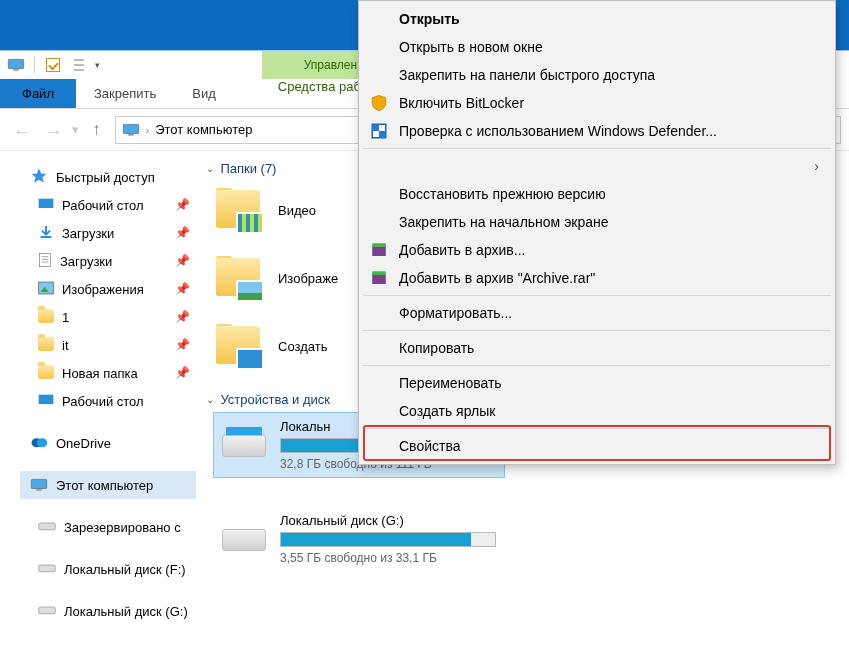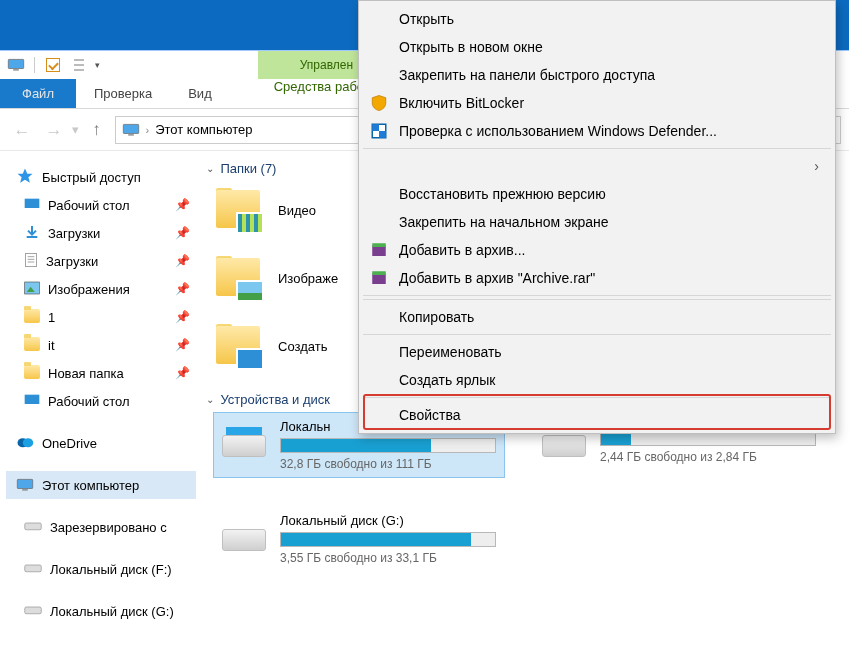--- a/index.html
+++ b/index.html
@@ -16,34 +16,34 @@
   .mini-monitor { width: 18px; height: 14px; }
   .mini-check { width: 14px; height: 14px; border: 1px solid #d68e1b; position: relative; }
   .mini-check::after { content: ""; position: absolute; left: 2px; top: 3px; width: 7px; height: 4px; border-left: 2px solid #d68e1b; border-bottom: 2px solid #d68e1b; transform: rotate(-45deg); }
   .mini-bars { width: 14px; height: 14px; display: flex; flex-direction: column; justify-content: space-around; }
   .mini-bars div { height: 2px; background: #bbb; width: 10px; }
   .titlebar .caret { font-size: 9px; color: #555; margin-left: -4px; }
 
   
   .ribbon { height: 30px; display: flex; align-items: stretch; border-bottom: 1px solid #d9d9d9; }
   .ribbon .tab { padding: 0 18px; display: flex; align-items: center; font-size: 13px; color: #444; cursor: default; }
-  .ribbon .tab.file { background: #1979ca; color: #e5e5e5; padding: 0 22px; }
+  .ribbon .tab.file { background: #1979ca; color: #000000; padding: 0 22px; }
   .ribbon .context-group { margin-left: 28px; display: flex; flex-direction: column; position: relative; }
   .ribbon .context-top { position: absolute; top: -28px; left: 0; right: 0; height: 28px; background: #b8e986; background: #bfe59a; color: #316600; display: flex; align-items: center; justify-content: center; font-size: 12px; padding: 0 10px; overflow: hidden; }
   .ribbon .context-tab { padding: 0 16px; display: flex; align-items: center; color: #316600; font-size: 13px; }
 
   
   .addrrow { height: 42px; display: flex; align-items: center; padding: 0 8px; border-bottom: 1px solid #e8e8e8; gap: 4px; }
   .nav-arrow { width: 28px; height: 28px; display: flex; align-items: center; justify-content: center; color: #7a7a7a; font-size: 17px; }
   .nav-arrow.disabled { color: #c8c8c8; }
   .addrbox { flex: 1; height: 28px; border: 1px solid #ccc; display: flex; align-items: center; padding: 0 6px; gap: 6px; }
 
   
   .main { position: absolute; top: 100px; left: 0; right: 0; bottom: 0; display: flex; }
-  .sidebar { width: 200px; padding: 12px 4px 0 6px; overflow: hidden; }
+  .sidebar { width: 200px; padding: 12px 4px 0 20px; overflow: hidden; }
   .side-item { height: 28px; display: flex; align-items: center; gap: 8px; padding-left: 18px; cursor: default; }
   .side-item.top { padding-left: 10px; }
   .side-item .pin { margin-left: auto; margin-right: 6px; color: #7a7a7a; font-size: 12px; }
   .side-item.selected { background: #d9e8f7; }
   .side-spacer { height: 14px; }
 
   .content { flex: 1; padding: 6px 0 0 4px; position: relative; }
   .group-header { display: flex; align-items: center; gap: 6px; font-size: 13px; color: #1a3e6f; padding: 4px 0 6px 2px; }
   .group-header .chev { font-size: 10px; color: #555; }
   .folders-grid { display: flex; flex-direction: column; gap: 12px; padding-left: 10px; }
@@ -63,21 +63,21 @@
   .drive-icon .body { position: absolute; left: 0; top: 8px; width: 44px; height: 22px; background: linear-gradient(#f2f2f2,#cfcfcf); border-radius: 3px; border: 1px solid #bfbfbf; }
   .drive-icon .winlogo { position: absolute; left: 4px; top: 0; width: 36px; height: 20px; background: #29a5e8; display: grid; grid-template-columns: 1fr 1fr; grid-template-rows: 1fr 1fr; }
   .drive-info { flex: 1; display: flex; flex-direction: column; gap: 4px; }
   .progress { width: 100%; height: 15px; border: 1px solid #b8b8b8; background: #eee; position: relative; }
   .progress .fill { position: absolute; left: 0; top: 0; bottom: 0; background: #19a0d2; }
   .drive-sub { font-size: 12px; color: #666; }
 
   
   .ctx { position: absolute; top: 0; left: 358px; width: 478px; background: #f2f2f2; border: 1px solid #bfbfbf; box-shadow: 2px 4px 10px rgba(0,0,0,0.25); padding: 4px 2px; z-index: 50; }
   .ctx .row { height: 28px; display: flex; align-items: center; padding-left: 38px; position: relative; font-size: 14px; cursor: default; }
-  .ctx .row.bold { font-weight: 400; }
+  .ctx .row.bold { font-weight: 700; }
   .ctx .row .ico { position: absolute; left: 8px; width: 20px; height: 20px; display: flex; align-items: center; justify-content: center; }
   .ctx .row .arrow { position: absolute; right: 14px; font-size: 14px; color: #555; }
   .ctx hr { border: none; border-top: 1px solid #d6d6d6; margin: 3px 2px; }
   .ctx .highlight { position: absolute; left: 4px; right: 4px; border: 2px solid #d63b2f; height: 36px; pointer-events: none; border-radius: 3px; }
 
   
   .svgicon { width: 18px; height: 18px; }
   .star { color: #2f95e6; }
   .folder-small { width: 16px; height: 14px; background: linear-gradient(#ffe9a8,#f6c64a); border-radius: 2px; display: inline-block; position: relative; }
   .folder-small::before { content:""; position:absolute; top:-3px; left:0; width:7px; height:4px; background:#f7d774; border-radius:1px 1px 0 0; }
@@ -105,21 +105,21 @@
           <div></div>
           <div></div>
           <div></div>
         </span>
       </span>
     <span class="caret">▾</span>
   </div>
 
   <div class="ribbon">
     <div class="tab file">Файл</div>
-    <div class="tab">Проверка</div>
+    <div class="tab">Закрепить</div>
     <div class="tab">Вид</div>
     <div class="context-group">
       <div class="context-top">Управлен</div>
       <div class="context-tab">Средства работы</div>
     </div>
   </div>
 
   <div class="addrrow">
     <div class="nav-arrow disabled">←</div>
     <div class="nav-arrow disabled">→</div>
@@ -363,20 +363,21 @@
   <div class="row">
     <span class="ico">
         <svg width="18" height="18" viewBox="0 0 24 24">
           <rect x="3" y="6" width="18" height="14" fill="#7a3e8f"></rect>
           <rect x="3" y="3" width="18" height="5" fill="#4caf50"></rect>
         </svg>
       </span>
     <span>Добавить в архив "Archive.rar"</span>
   </div>
   <hr>
+  <div class="row">Форматировать...</div>
   <hr>
   <div class="row">Копировать</div>
   <hr>
   <div class="row">Переименовать</div>
   <div class="row">Создать ярлык</div>
   <hr>
   <div class="row" style="position:relative;">Свойства</div>
   <div class="highlight" style="bottom:3px;"></div>
 </div>
 

